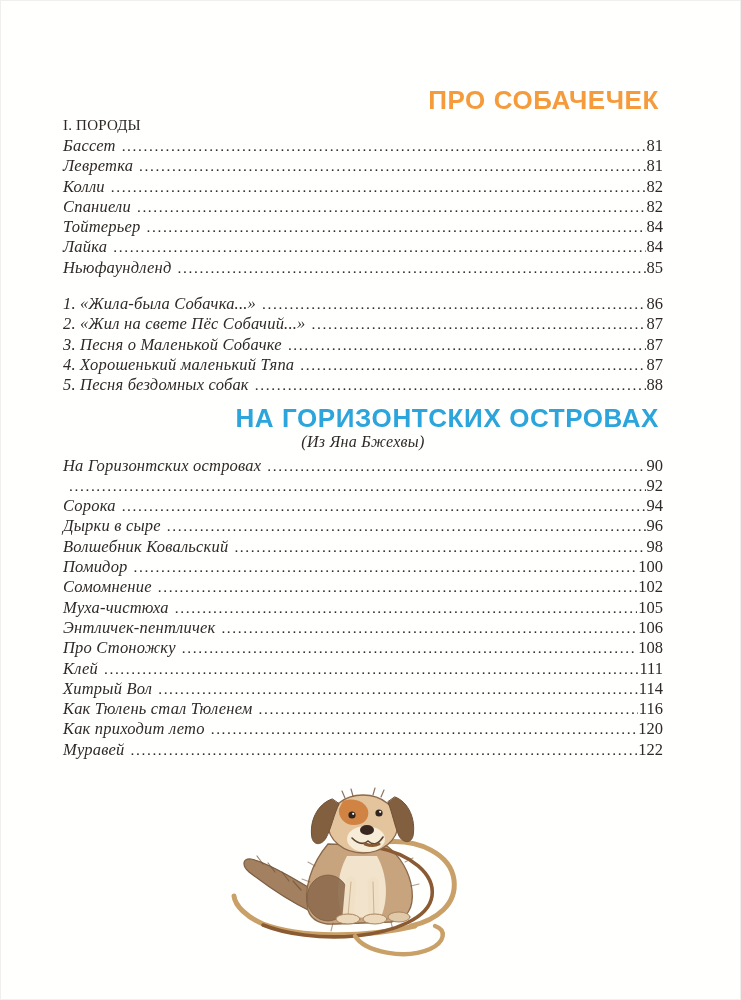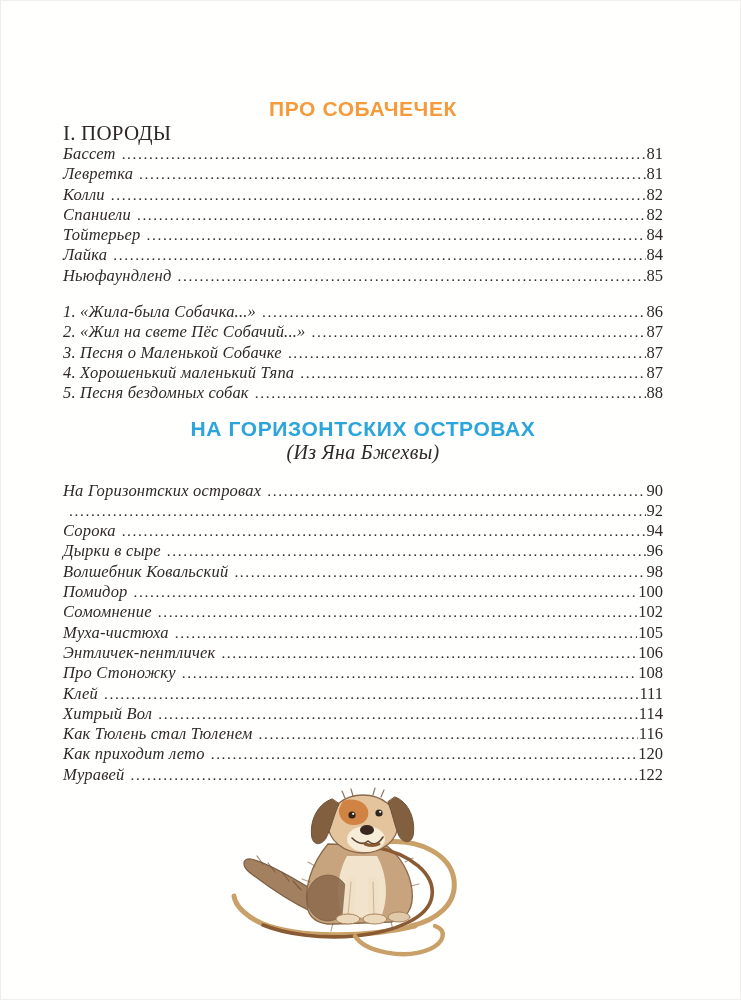--- a/index.html
+++ b/index.html
@@ -3,31 +3,31 @@
 <meta charset="utf-8">
 <style>
   html,body { margin:0; padding:0; background:#fff; }
   .page {
     position:relative; width:741px; height:1000px; background:#fffffe;
     overflow:hidden; font-family:"Liberation Serif","DejaVu Serif",serif;
     color:#2e2926; box-shadow:inset 0 0 0 1px #f0efee;
   }
   #toc-root { position:absolute; left:63px; width:600px; top:84px; }
   .section-title {
-    margin:12px; text-align:center; font-family:"Liberation Sans","DejaVu Sans",sans-serif;
-    font-weight:bold; font-size:21px; line-height:25px; letter-spacing:0.6px;
+    margin:4px; text-align:right; font-family:"Liberation Sans","DejaVu Sans",sans-serif;
+    font-weight:bold; font-size:26px; line-height:25px; letter-spacing:0.6px;
   }
   .section-subtitle {
-    text-align:center; font-style:italic; font-size:20px; line-height:18px;
-    margin:1px 0 20px 0; letter-spacing:0.3px;
+    text-align:center; font-style:italic; font-size:16px; line-height:18px;
+    margin:1px 0 5px 0; letter-spacing:0.3px;
   }
   .toc-section + .toc-section { margin-top:10px; }
   .toc-section > .section-title { margin-bottom:2px; }
   .toc-group + .toc-group { margin-top:16px; }
-  .group-heading { font-size:21px; line-height:21px; letter-spacing:0.2px; }
+  .group-heading { font-size:15px; line-height:21px; letter-spacing:0.2px; }
   .toc-row { display:flex; align-items:baseline; font-size:16.5px; line-height:20.3px; }
   .toc-title { white-space:nowrap; letter-spacing:0.2px;font-style:italic; }
   .leader { flex:1 1 auto; overflow:hidden; white-space:nowrap; margin:0 1px 0 6px; min-width:12px; }
   .leader::after {
     content:"......................................................................................................................................................................";
     font-size:15.5px; letter-spacing:1.6px; color:#2e2926;
   }
   .toc-page { white-space:nowrap; }
   .illustration { position:absolute; left:215px; top:786px; width:300px; height:210px; }
 </style>

